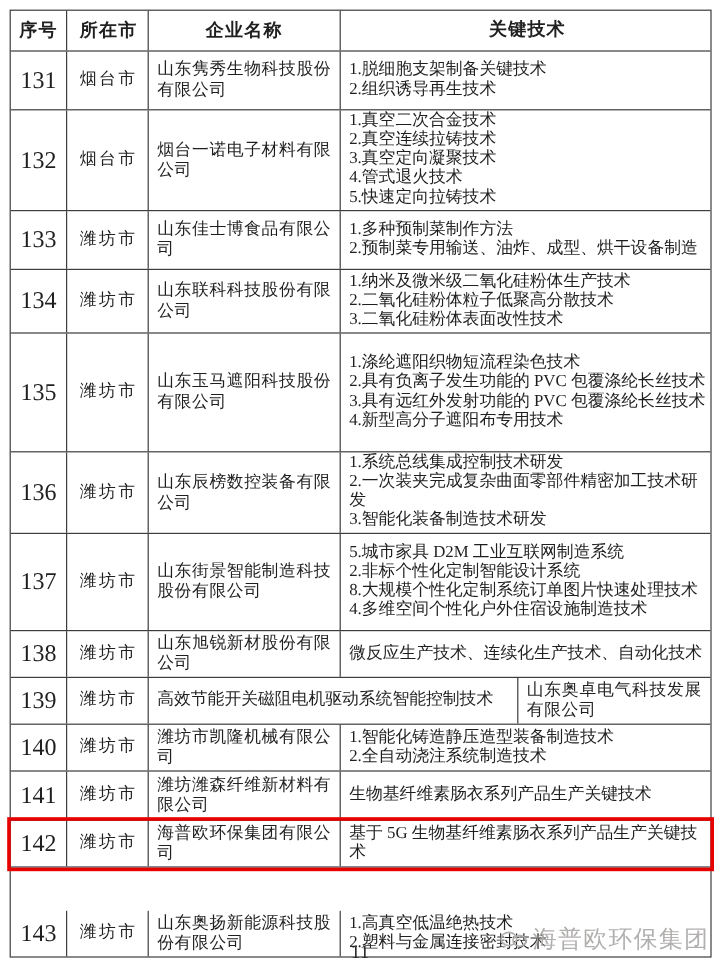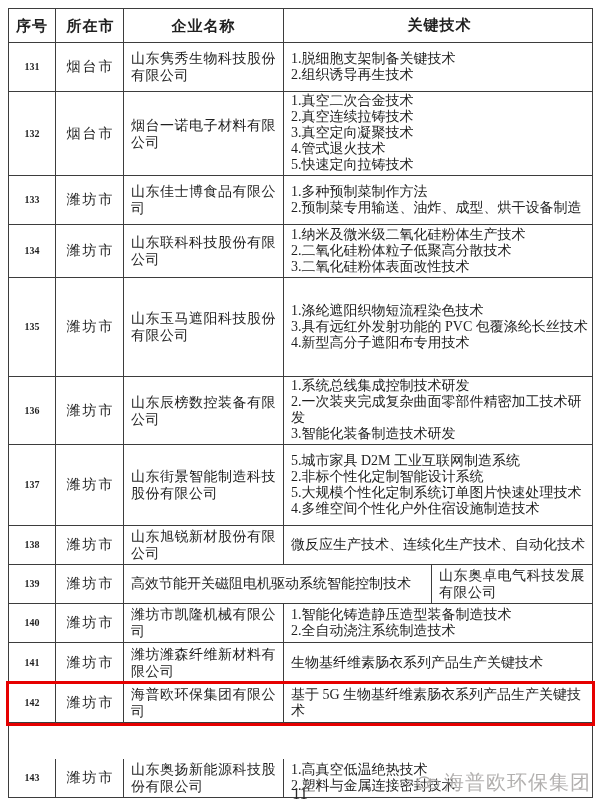--- a/index.html
+++ b/index.html
@@ -13,21 +13,21 @@
     border:1px solid #3d3d3d;box-sizing:border-box;background:#fff;
   }
   .header-row,.row{display:flex;align-items:stretch;border-bottom:1px solid #3d3d3d;}
   #table-body .row:last-child{border-bottom:none;margin-top:36px;}
   .cell{
     box-sizing:border-box;border-right:1px solid #3d3d3d;
     display:flex;flex-direction:column;justify-content:center;
     font-size:14px;line-height:16px;
   }
   .cell:last-child{border-right:none;}
-  .c-serial{width:47px;align-items:center;text-align:center;font-size:10px;font-weight:bold;}
+  .c-serial{width:47px;align-items:center;text-align:center;font-size:20px;}
   .c-city{width:68px;align-items:center;text-align:center;letter-spacing:2px;padding-left:2px;}
   .c-name{
     width:160px;padding:2px 7px;text-align:justify;
     text-justify:inter-ideograph;text-justify:inter-character;
     line-height:17px;letter-spacing:0.5px;
   }
   .c-tech{flex:1;padding:1px 4px 2px 7px;}
   .tech-line{margin:0;}
   .header-row{min-height:33px;}
   .header-row .cell{
@@ -121,20 +121,21 @@
           <div class="tech-line">3.二氧化硅粉体表面改性技术</div>
         </div>
   </div>
 
   <div class="row">
     <div class="cell c-serial">135</div>
     <div class="cell c-city">潍坊市</div>
     <div class="cell c-name">山东玉马遮阳科技股份有限公司</div>
     <div class="cell c-tech">
           <div class="tech-line">1.涤纶遮阳织物短流程染色技术</div>
+          <div class="tech-line">2.具有负离子发生功能的 PVC 包覆涤纶长丝技术</div>
           <div class="tech-line">3.具有远红外发射功能的 PVC 包覆涤纶长丝技术</div>
           <div class="tech-line">4.新型高分子遮阳布专用技术</div>
         </div>
   </div>
 
   <div class="row">
     <div class="cell c-serial">136</div>
     <div class="cell c-city">潍坊市</div>
     <div class="cell c-name">山东辰榜数控装备有限公司</div>
     <div class="cell c-tech">
@@ -144,21 +145,21 @@
         </div>
   </div>
 
   <div class="row">
     <div class="cell c-serial">137</div>
     <div class="cell c-city">潍坊市</div>
     <div class="cell c-name">山东街景智能制造科技股份有限公司</div>
     <div class="cell c-tech">
           <div class="tech-line">5.城市家具 D2M 工业互联网制造系统</div>
           <div class="tech-line">2.非标个性化定制智能设计系统</div>
-          <div class="tech-line">5.大规模个性化定制系统订单图片快速处理技术</div>
+          <div class="tech-line">8.大规模个性化定制系统订单图片快速处理技术</div>
           <div class="tech-line">4.多维空间个性化户外住宿设施制造技术</div>
         </div>
   </div>
 
   <div class="row">
     <div class="cell c-serial">138</div>
     <div class="cell c-city">潍坊市</div>
     <div class="cell c-name">山东旭锐新材股份有限公司</div>
     <div class="cell c-tech">
           <div class="tech-line">微反应生产技术、连续化生产技术、自动化技术</div>

